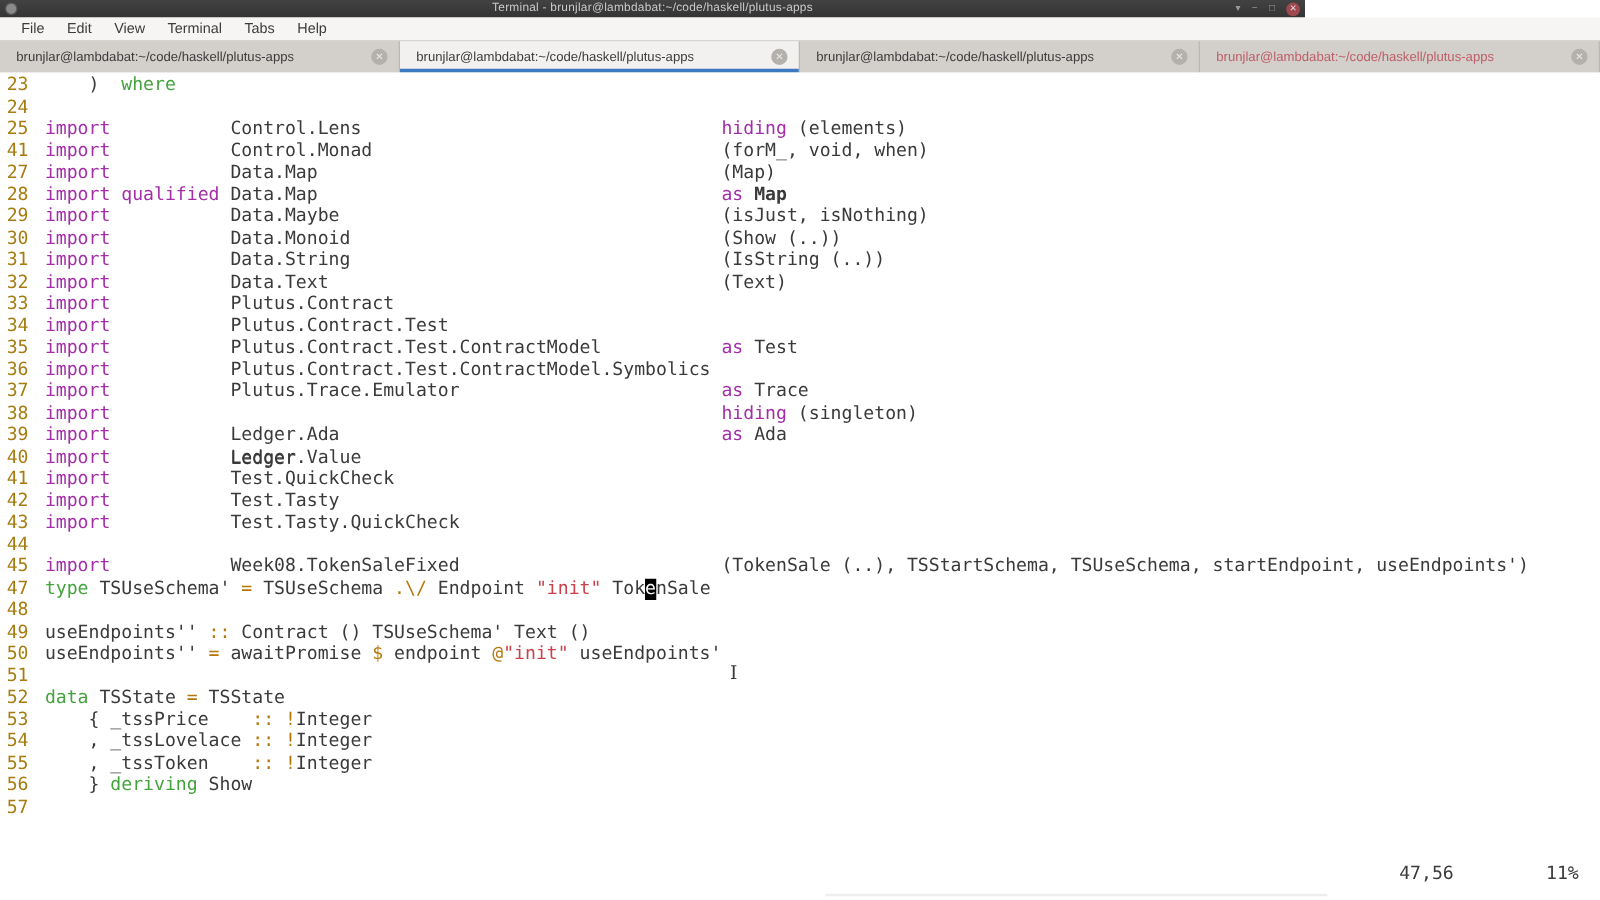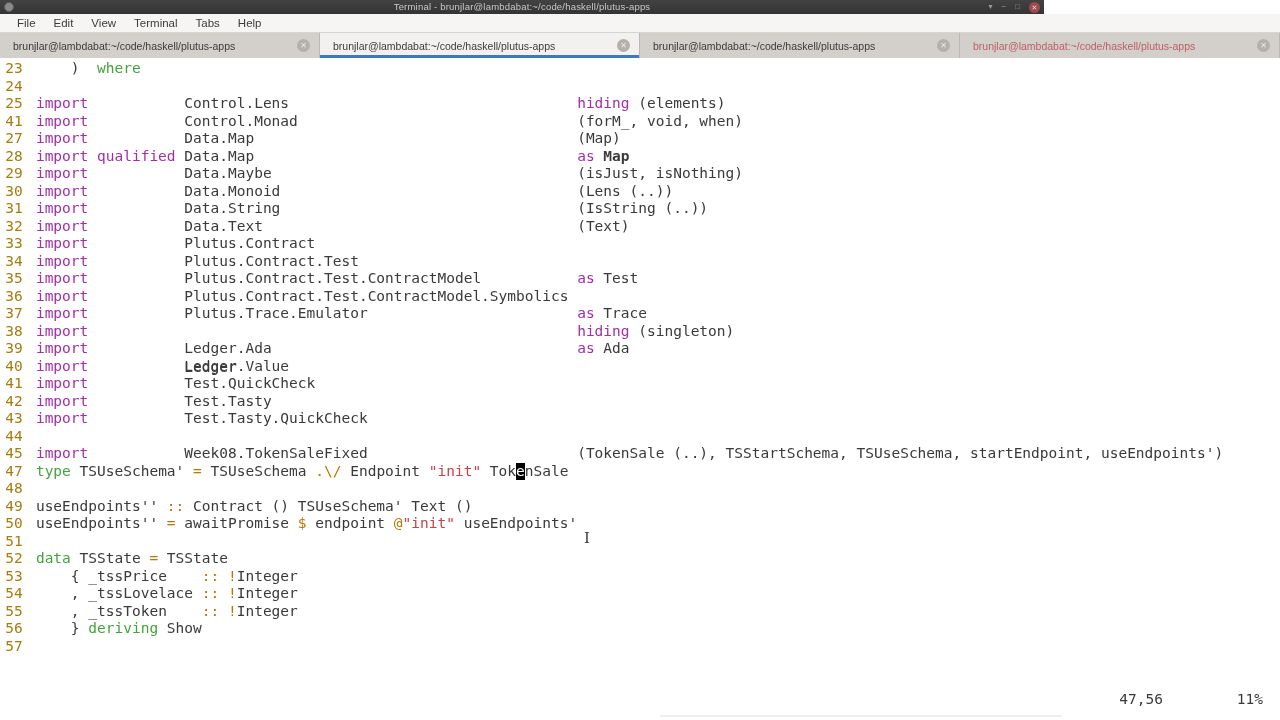--- a/index.html
+++ b/index.html
@@ -110,21 +110,21 @@
 
   <div class="terminal">
     <div class="code" id="code">
         <div class="line"><span class="ln">23</span><span class="seg t" style="left: 8ch;">)</span><span class="seg g" style="left: 11ch;">where</span></div>
         <div class="line"><span class="ln">24</span></div>
         <div class="line"><span class="ln">25</span><span class="seg k" style="left: 4ch;">import</span><span class="seg t" style="left: 21ch;">Control.Lens</span><span class="seg k" style="left: 66ch;">hiding</span><span class="seg t" style="left: 73ch;">(elements)</span></div>
         <div class="line"><span class="ln">41</span><span class="seg k" style="left: 4ch;">import</span><span class="seg t" style="left: 21ch;">Control.Monad</span><span class="seg t" style="left: 66ch;">(forM_, void, when)</span></div>
         <div class="line"><span class="ln">27</span><span class="seg k" style="left: 4ch;">import</span><span class="seg t" style="left: 21ch;">Data.Map</span><span class="seg t" style="left: 66ch;">(Map)</span></div>
         <div class="line"><span class="ln">28</span><span class="seg k" style="left: 4ch;">import</span><span class="seg k" style="left: 11ch;">qualified</span><span class="seg t" style="left: 21ch;">Data.Map</span><span class="seg k" style="left: 66ch;">as</span><span class="seg t" style="left: 69ch; font-weight: bold;">Map</span></div>
         <div class="line"><span class="ln">29</span><span class="seg k" style="left: 4ch;">import</span><span class="seg t" style="left: 21ch;">Data.Maybe</span><span class="seg t" style="left: 66ch;">(isJust, isNothing)</span></div>
-        <div class="line"><span class="ln">30</span><span class="seg k" style="left: 4ch;">import</span><span class="seg t" style="left: 21ch;">Data.Monoid</span><span class="seg t" style="left: 66ch;">(Lens (..))</span></div>
+        <div class="line"><span class="ln">30</span><span class="seg k" style="left: 4ch;">import</span><span class="seg t" style="left: 21ch;">Data.Monoid</span><span class="seg t" style="left: 66ch;">(Show (..))</span></div>
         <div class="line"><span class="ln">31</span><span class="seg k" style="left: 4ch;">import</span><span class="seg t" style="left: 21ch;">Data.String</span><span class="seg t" style="left: 66ch;">(IsString (..))</span></div>
         <div class="line"><span class="ln">32</span><span class="seg k" style="left: 4ch;">import</span><span class="seg t" style="left: 21ch;">Data.Text</span><span class="seg t" style="left: 66ch;">(Text)</span></div>
         <div class="line"><span class="ln">33</span><span class="seg k" style="left: 4ch;">import</span><span class="seg t" style="left: 21ch;">Plutus.Contract</span></div>
         <div class="line"><span class="ln">34</span><span class="seg k" style="left: 4ch;">import</span><span class="seg t" style="left: 21ch;">Plutus.Contract.Test</span></div>
         <div class="line"><span class="ln">35</span><span class="seg k" style="left: 4ch;">import</span><span class="seg t" style="left: 21ch;">Plutus.Contract.Test.ContractModel</span><span class="seg k" style="left: 66ch;">as</span><span class="seg t" style="left: 69ch;">Test</span></div>
         <div class="line"><span class="ln">36</span><span class="seg k" style="left: 4ch;">import</span><span class="seg t" style="left: 21ch;">Plutus.Contract.Test.ContractModel.Symbolics</span></div>
         <div class="line"><span class="ln">37</span><span class="seg k" style="left: 4ch;">import</span><span class="seg t" style="left: 21ch;">Plutus.Trace.Emulator</span><span class="seg k" style="left: 66ch;">as</span><span class="seg t" style="left: 69ch;">Trace</span></div>
         <div class="line"><span class="ln">38</span><span class="seg k" style="left: 4ch;">import</span><span class="seg t" style="left: 21ch; margin-top: 36px;">Ledger</span><span class="seg k" style="left: 66ch;">hiding</span><span class="seg t" style="left: 73ch;">(singleton)</span></div>
         <div class="line"><span class="ln">39</span><span class="seg k" style="left: 4ch;">import</span><span class="seg t" style="left: 21ch;">Ledger.Ada</span><span class="seg k" style="left: 66ch;">as</span><span class="seg t" style="left: 69ch;">Ada</span></div>
         <div class="line"><span class="ln">40</span><span class="seg k" style="left: 4ch;">import</span><span class="seg t" style="left: 21ch;">Ledger.Value</span></div>

